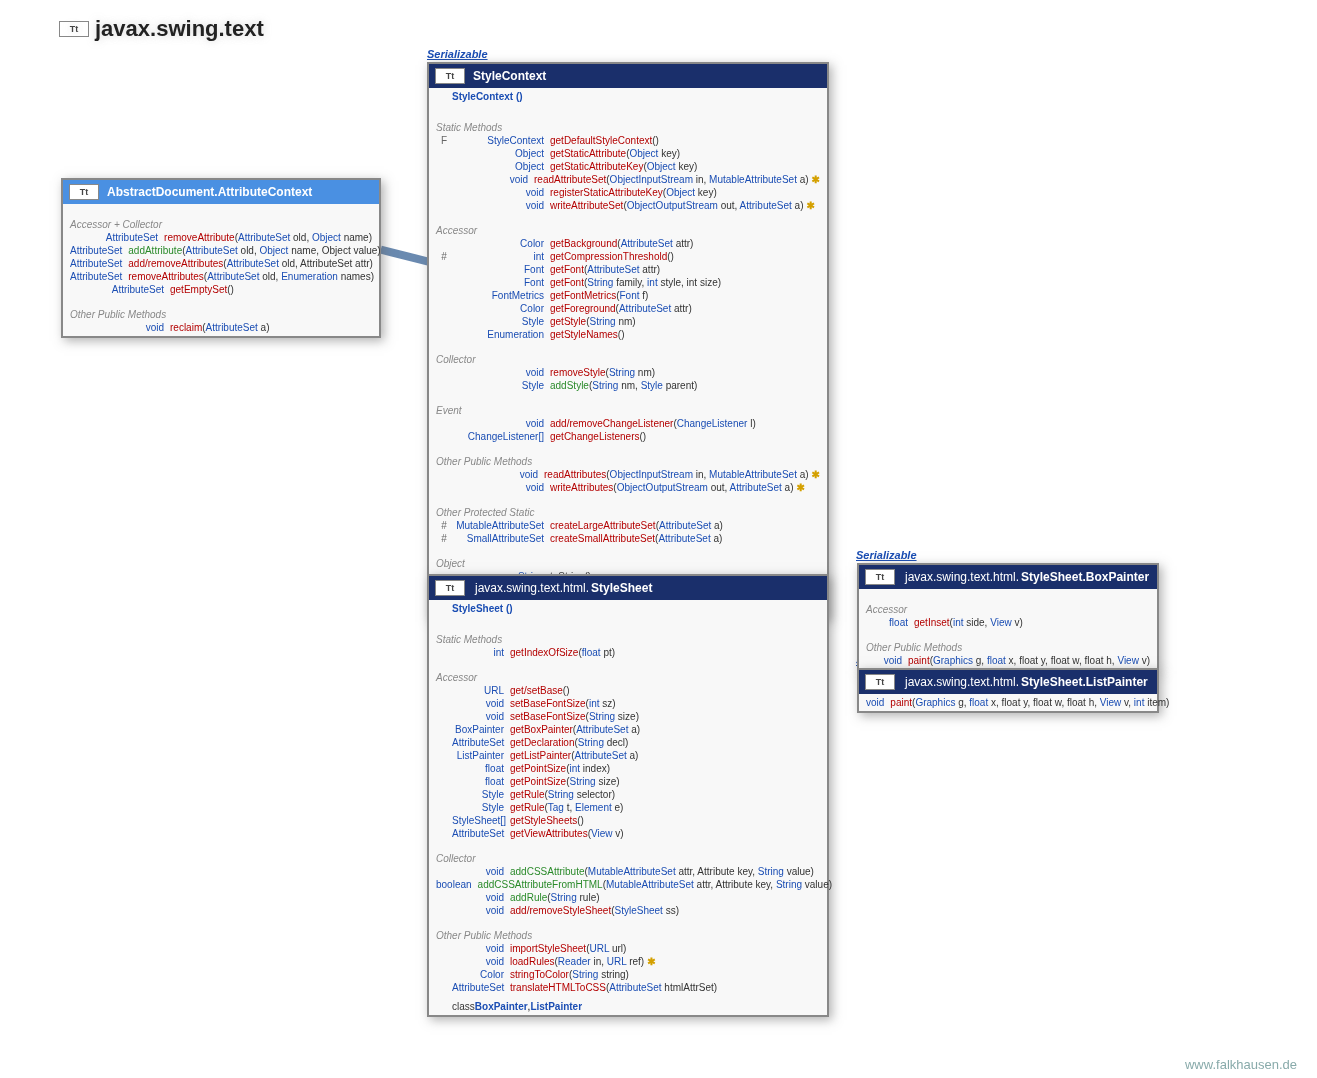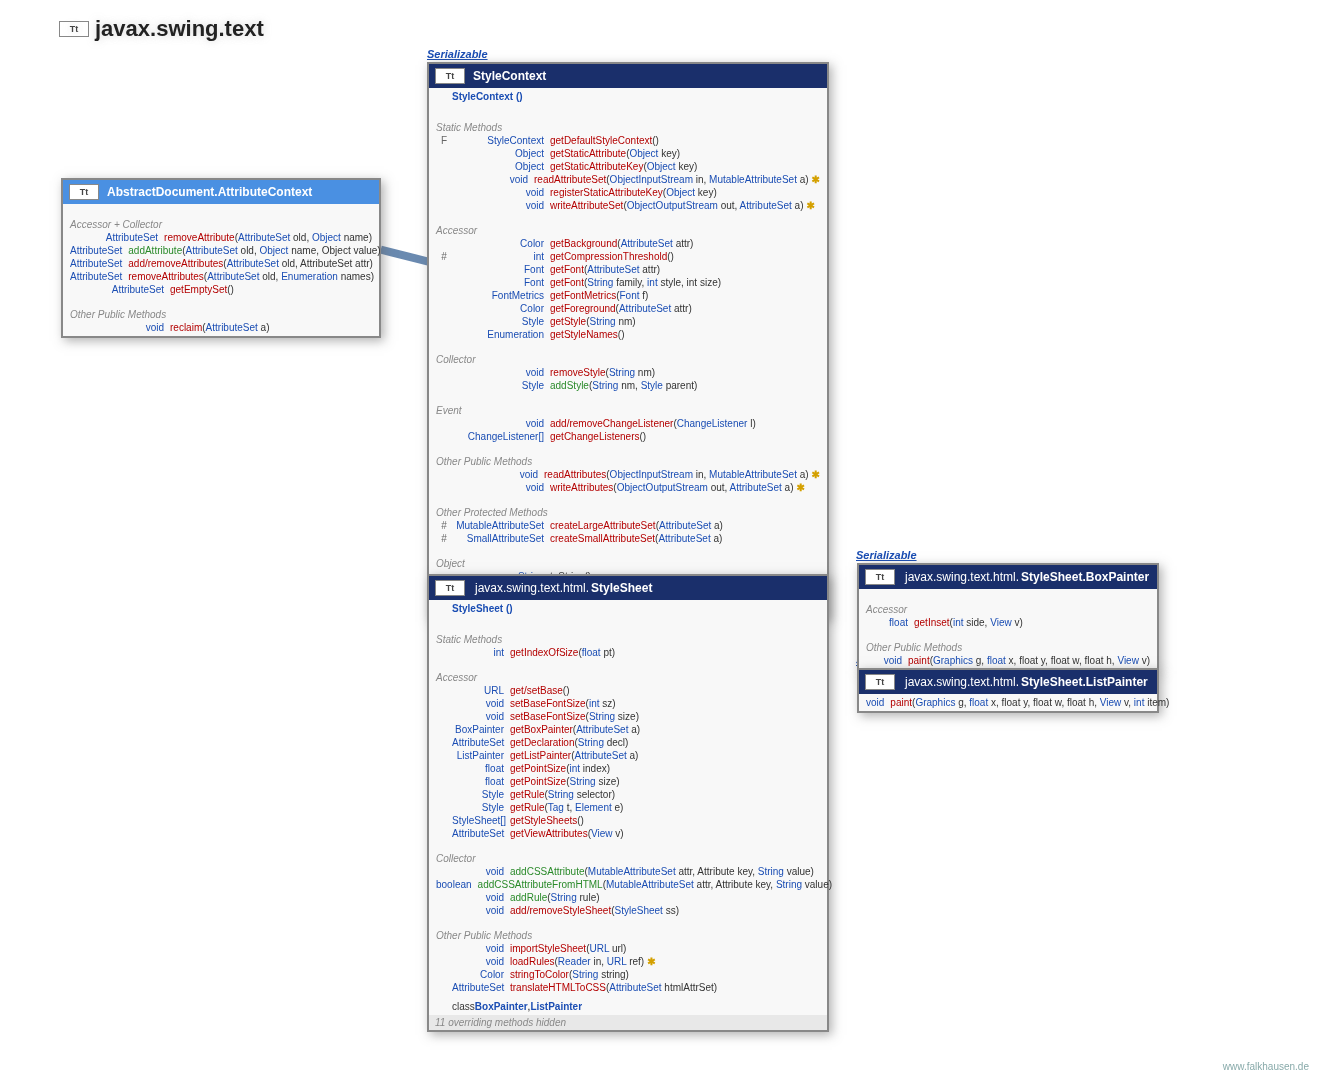--- a/index.html
+++ b/index.html
@@ -20,21 +20,21 @@
 .row .method { color: #b30000; }
 .row .method.green { color: #2a8a2a; }
 .row .params { color: #333; }
 .row .params .type { color: #1a4db3; }
 .row .excl { color: #d4a000; font-weight: bold; margin-left: 3px; }
 .yellow-row { background: #fdfdd0; }
 .footer-row { background: #e8e8e8; font-style: italic; color: #888; padding: 2px 6px; }
 .serializable { position: absolute; font-style: italic; font-weight: bold; color: #1a4db3; font-size: 11px; text-decoration: underline; }
 .connector { position: absolute; background: #6a8ab0; }
 .connector-v { width: 6px; }
-.credit { position: absolute; bottom: 6px; right: 8px; color: #8aa; font-size: 10px; }
+.credit { position: absolute; bottom: 6px; right: 20px; color: #8aa; font-size: 13px; }
 .c1 .ret { width: 84px; }
 .c2 .ret { width: 98px; }
 .c3 .ret { width: 58px; }
 .c4 .ret { width: 32px; }
 .c5 .ret { width: 32px; }
 </style>
 </head>
 <body>
 
 <div class="package-title">
@@ -243,21 +243,21 @@
           <span class="excl">✱</span>
         </div>
         <div class="row">
           <span class="mod"></span>
           <span class="ret">void</span>
           <span class="method">writeAttributes</span>
           <span class="params"> (<span class="type">ObjectOutputStream</span> out, <span class="type">AttributeSet</span> a)</span>
           <span class="excl">✱</span>
         </div>
       </div>
-    <div class="section-label">Other Protected Methods</div>
+    <div class="section-label">Other Protected Static</div>
     <div id="c2-otherprot">
         <div class="row">
           <span class="mod">#</span>
           <span class="ret">MutableAttributeSet</span>
           <span class="method">createLargeAttributeSet</span>
           <span class="params"> (<span class="type">AttributeSet</span> a)</span>
         </div>
         <div class="row">
           <span class="mod">#</span>
           <span class="ret">SmallAttributeSet</span>
@@ -439,21 +439,20 @@
       </div>
     <div style="height:6px"></div>
     <div class="row">
         <span class="mod"></span>
         <span style="color:#333;">class </span>
         <span style="color:#1a4db3; font-weight:bold;">BoxPainter</span>
         <span>, </span>
         <span style="color:#1a4db3; font-weight:bold;">ListPainter</span>
       </div>
   </div>
-  <div class="footer-row">11 overriding methods hidden</div>
 </div>
 
 <div class="card c4" style="left:857px; top:563px; width:302px;">
   <div class="card-header">
     <span class="tt-icon">Tt</span>
     <span class="card-header-pkg">javax.swing.text.html.</span>
     <span class="card-header-name">StyleSheet.BoxPainter</span>
   </div>
   <div class="card-body">
     <div class="section-label">Accessor</div>

